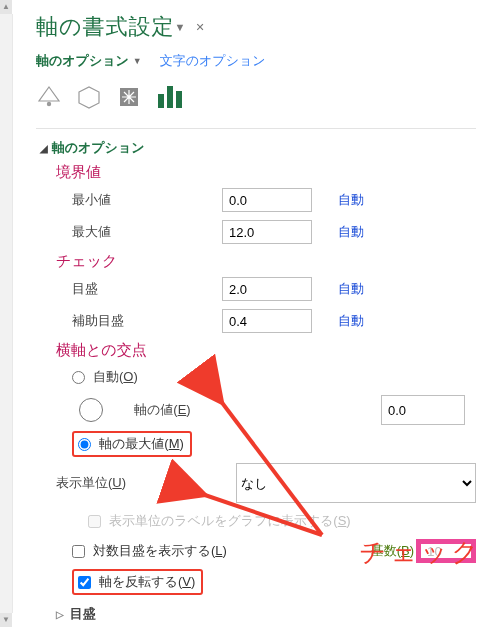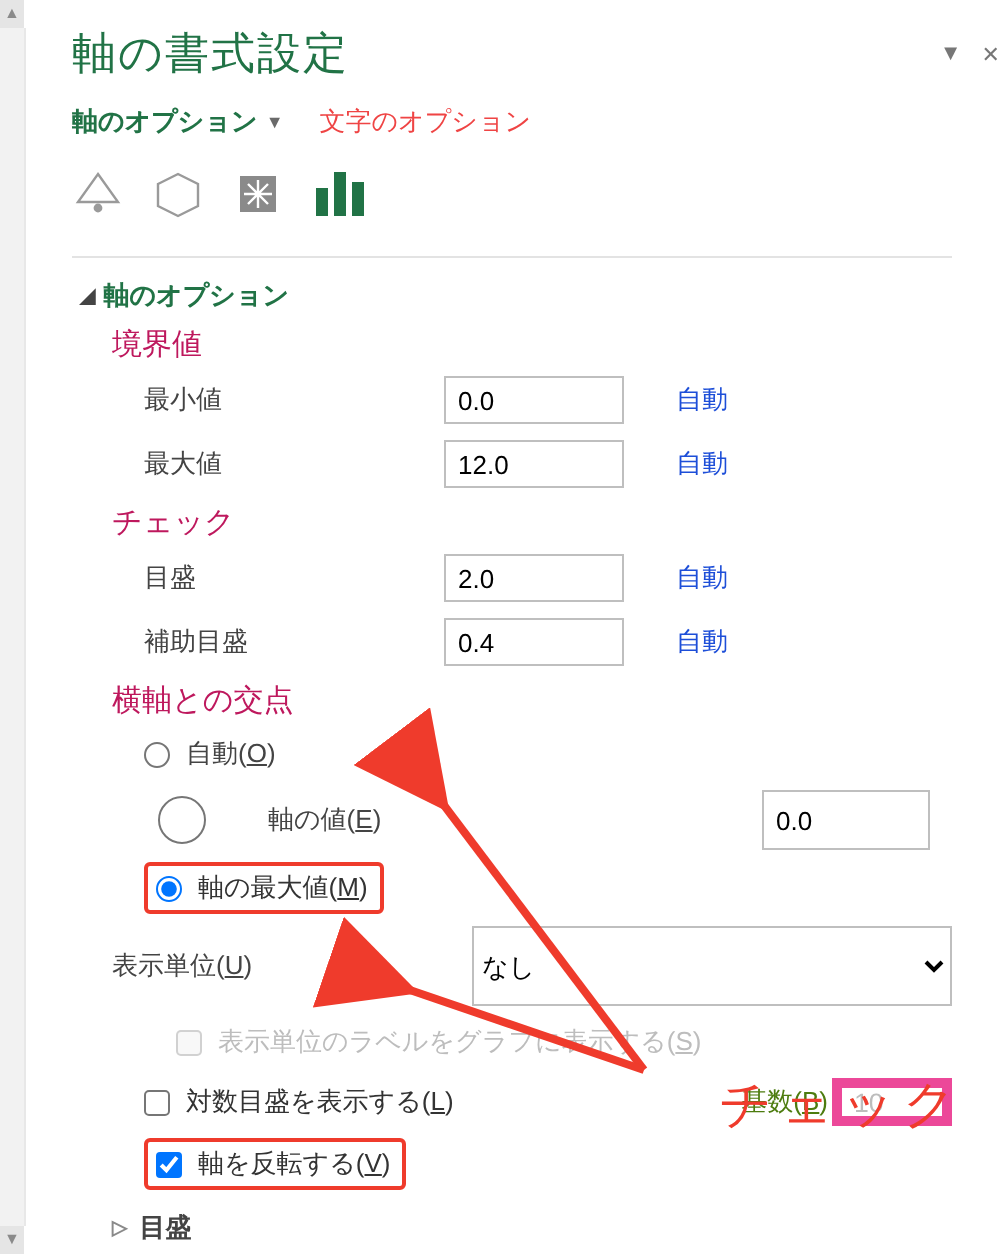--- a/index.html
+++ b/index.html
@@ -1,26 +1,26 @@
 <!DOCTYPE html>
 <html><head>
 <meta charset="utf-8">
 <style>
   html,body{margin:0;padding:0;font-family:"Meiryo","Yu Gothic",sans-serif;font-size:13px;color:#333;background:#fff}
   .pane{box-sizing:border-box;width:500px;height:627px;position:relative;padding:8px 0 0 18px;background:#fff}
   .edge-rail{position:absolute;left:0;top:0;width:12px;height:627px}
   .edge-rail .up,.edge-rail .dn{position:absolute;left:0;width:12px;height:14px;background:#e5e5e5;color:#8a8a8a;font-size:8px;line-height:14px;text-align:center}
   .edge-rail .up{top:0}.edge-rail .dn{bottom:0}
   .edge-rail .bar{position:absolute;left:0;top:14px;bottom:14px;width:12px;background:#f2f2f2;border-right:1px solid #e8e8e8}
-  .hdr{display:flex;align-items:center;justify-content:space-between;margin:4px 0 10px 18px}
+  .hdr{display:flex;align-items:center;padding-right:28px;margin:4px 0 10px 18px}
   .hdr h1{margin:0;font-size:22px;font-weight:500;color:#217346;letter-spacing:1px}
   .hdr .ctl{display:flex;gap:10px;color:#777}
   .hdr .ctl span{font-size:11px;cursor:pointer}
   .tabs{display:flex;gap:18px;margin:0 0 14px 18px;font-size:13px}
-  .tabs .tab{color:#ef4444;display:flex;align-items:center;gap:4px}
+  .tabs .tab{color:#3b82f6;display:flex;align-items:center;gap:4px}
   .tabs .tab.active{color:#217346;font-weight:700}
   .tabs .chev{font-size:9px;color:#6a6a6a}
   .iconbar{display:flex;gap:14px;margin:0 0 18px 18px;align-items:end}
   .iconbar svg{display:block}
   .hr{height:1px;background:#e3e3e3;margin:0 24px 10px 18px}
   .content{margin-left:22px;padding-right:24px}
   .grp-title{display:flex;align-items:center;gap:4px;color:#217346;font-weight:700;font-size:13px;margin-bottom:6px}
   .tri{font-size:10px;color:#444}
   .sub{color:#be185d;margin:6px 0 4px 16px;font-size:15px}
   .row{display:flex;align-items:center;margin:4px 0 4px 32px;height:28px}

